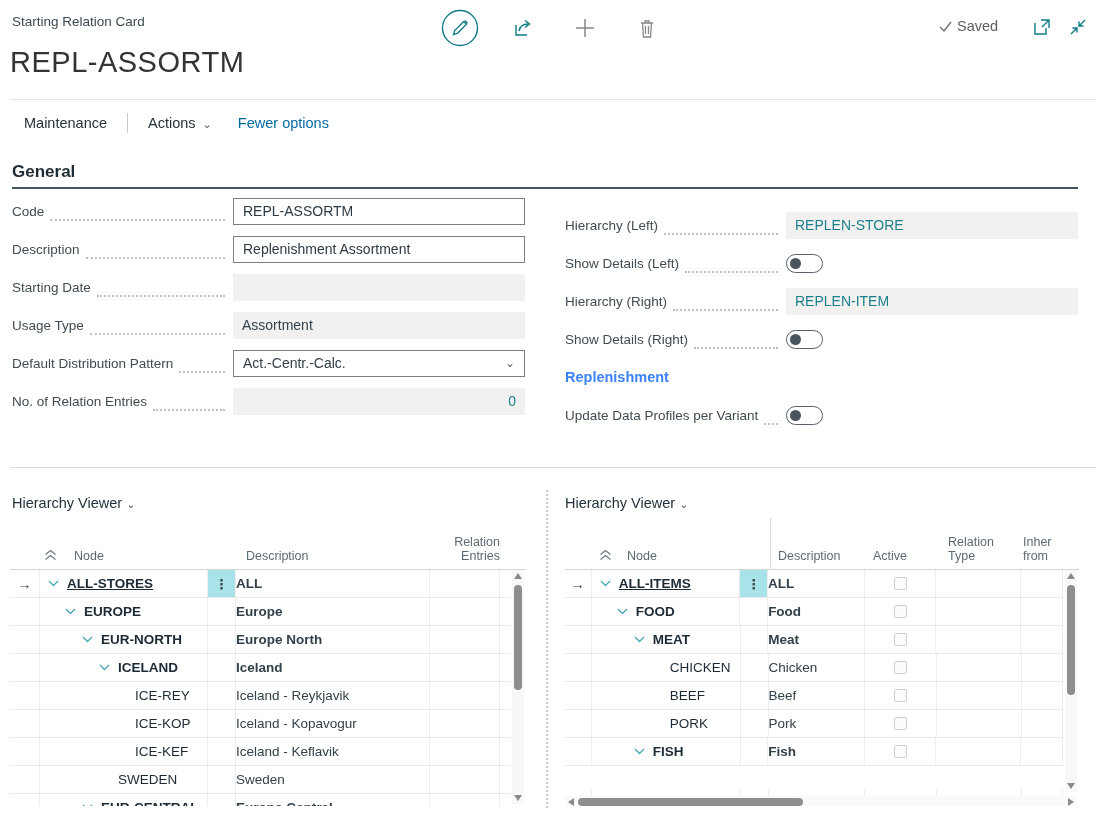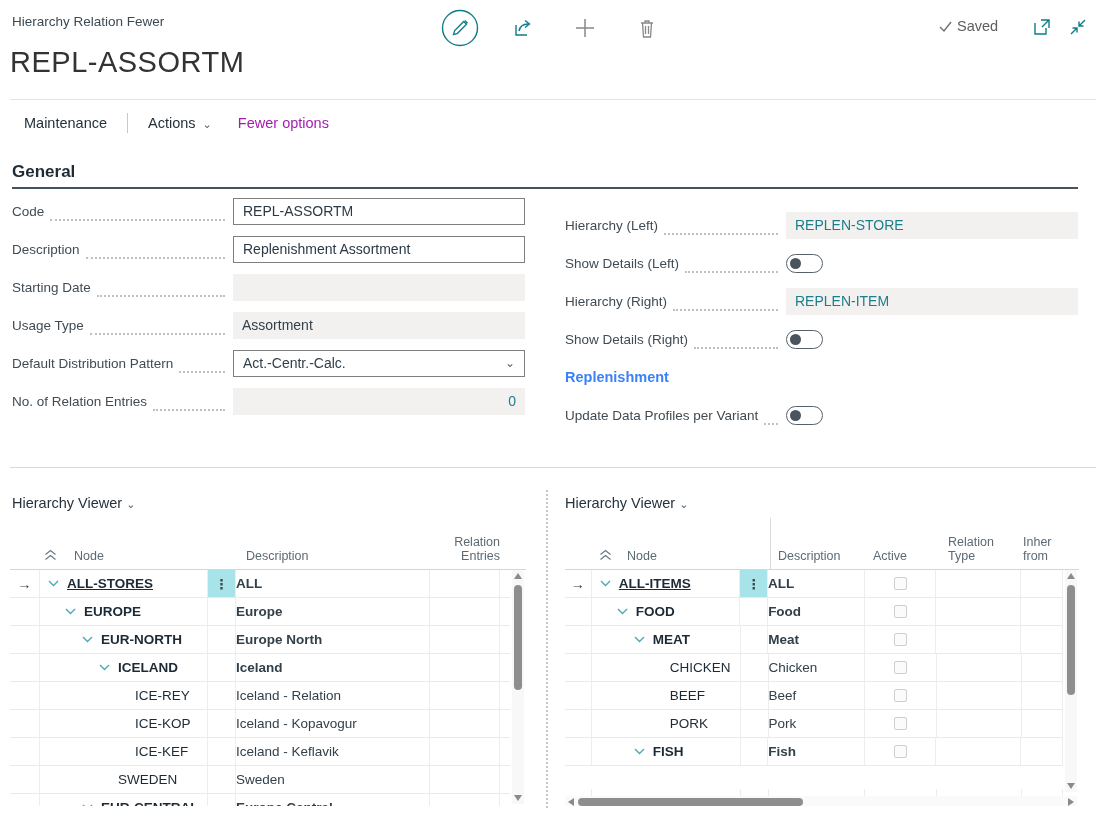--- a/index.html
+++ b/index.html
@@ -18,21 +18,21 @@
   #saved-wrap { left:938px; top:18px; font-size:14.5px; color:#605e5c; display:flex; align-items:center; gap:4px; }
   #popout-ic { left:1026px; top:11px; width:32px; height:32px; }
   #collapse-ic { left:1062px; top:11px; width:32px; height:32px; }
   .hr1 { left:10px; top:99px; width:1086px; height:1px; background:#e4e4e4; }
 
   
   #menubar { left:24px; top:110px; height:26px; display:flex; align-items:center; font-size:14.5px; color:#24323c; }
   .menu-item { cursor:pointer; }
   .menu-sep { width:1px; height:20px; background:#c8c8c8; margin:0 20px; }
   .menu-caret { font-size:11px; color:#52606a; margin-left:7px; }
-  .menu-gray { color:#a21caf; margin-left:26px; }
+  .menu-gray { color:#0369a1; margin-left:26px; }
 
   
   #general-title { left:12px; top:162px; font-size:17px; font-weight:700; color:#1f2c36; }
   .hr-general { left:12px; top:187px; width:1066px; height:2px; background:#44535d; }
 
   .fields-col { position:absolute; width:513px; }
   #fields-left { left:12px; top:192px; }
   #fields-right { left:565px; top:206px; }
   .frow { position:relative; height:38px; display:flex; align-items:center; }
   .flabel { font-size:13.5px; color:#404b53; white-space:nowrap; z-index:2; background:#fff; padding-right:6px; }
@@ -91,21 +91,21 @@
   .left-a { border-top:4px solid transparent; border-bottom:4px solid transparent; border-right:6px solid #8a8a8a; }
   .right-a { border-top:4px solid transparent; border-bottom:4px solid transparent; border-left:6px solid #8a8a8a; }
 
   .splitter { left:546px; top:490px; height:318px; width:0; border-left:2px dotted #c6c6c6; }
   .col-guide { position:absolute; width:1px; background:#d9d9d9; }
   svg { display:block; }
 </style>
 </head>
 <body>
 
-<div class="abs" id="breadcrumb">Hierarchy Relation Fewer</div>
+<div class="abs" id="breadcrumb">Starting Relation Card</div>
 <div class="abs" id="page-title">REPL-ASSORTM</div>
 
 <div class="abs tool-ic" id="edit-circle">
   <svg width="38" height="38" viewBox="0 0 38 38">
     <circle cx="19" cy="19" r="17.5" fill="none" stroke="#0e7c87" stroke-width="1.4"></circle>
     <path d="M12.5 25.5 l1.2-4 9-9 2.8 2.8 -9 9 -4 1.2 z M23.8 11.4 l2.8 2.8" fill="none" stroke="#0e7c87" stroke-width="1.3"></path>
   </svg>
 </div>
 <div class="abs tool-ic" id="share-ic">
   <svg width="22" height="22" viewBox="0 0 22 22">
@@ -307,21 +307,21 @@
         <div class="cell ell-cell cb" style="width: 28px;"></div>
         <div class="cell desc-cell cb" style="width: 194px;">Iceland</div>
         <div class="cell cb" style="width: 70px;"></div>
       </div>
       <div class="trow" style="top: 112px; width: 500px;">
         <div class="cell arrow-cell cb" style="width: 30px;"></div>
         <div class="cell cb" style="width: 168px; padding-left: 95px;">
           <span class="nodetxt">ICE-REY</span>
         </div>
         <div class="cell ell-cell cb" style="width: 28px;"></div>
-        <div class="cell desc-cell cb" style="width: 194px;">Iceland - Relation</div>
+        <div class="cell desc-cell cb" style="width: 194px;">Iceland - Reykjavik</div>
         <div class="cell cb" style="width: 70px;"></div>
       </div>
       <div class="trow" style="top: 140px; width: 500px;">
         <div class="cell arrow-cell cb" style="width: 30px;"></div>
         <div class="cell cb" style="width: 168px; padding-left: 95px;">
           <span class="nodetxt">ICE-KOP</span>
         </div>
         <div class="cell ell-cell cb" style="width: 28px;"></div>
         <div class="cell desc-cell cb" style="width: 194px;">Iceland - Kopavogur</div>
         <div class="cell cb" style="width: 70px;"></div>

